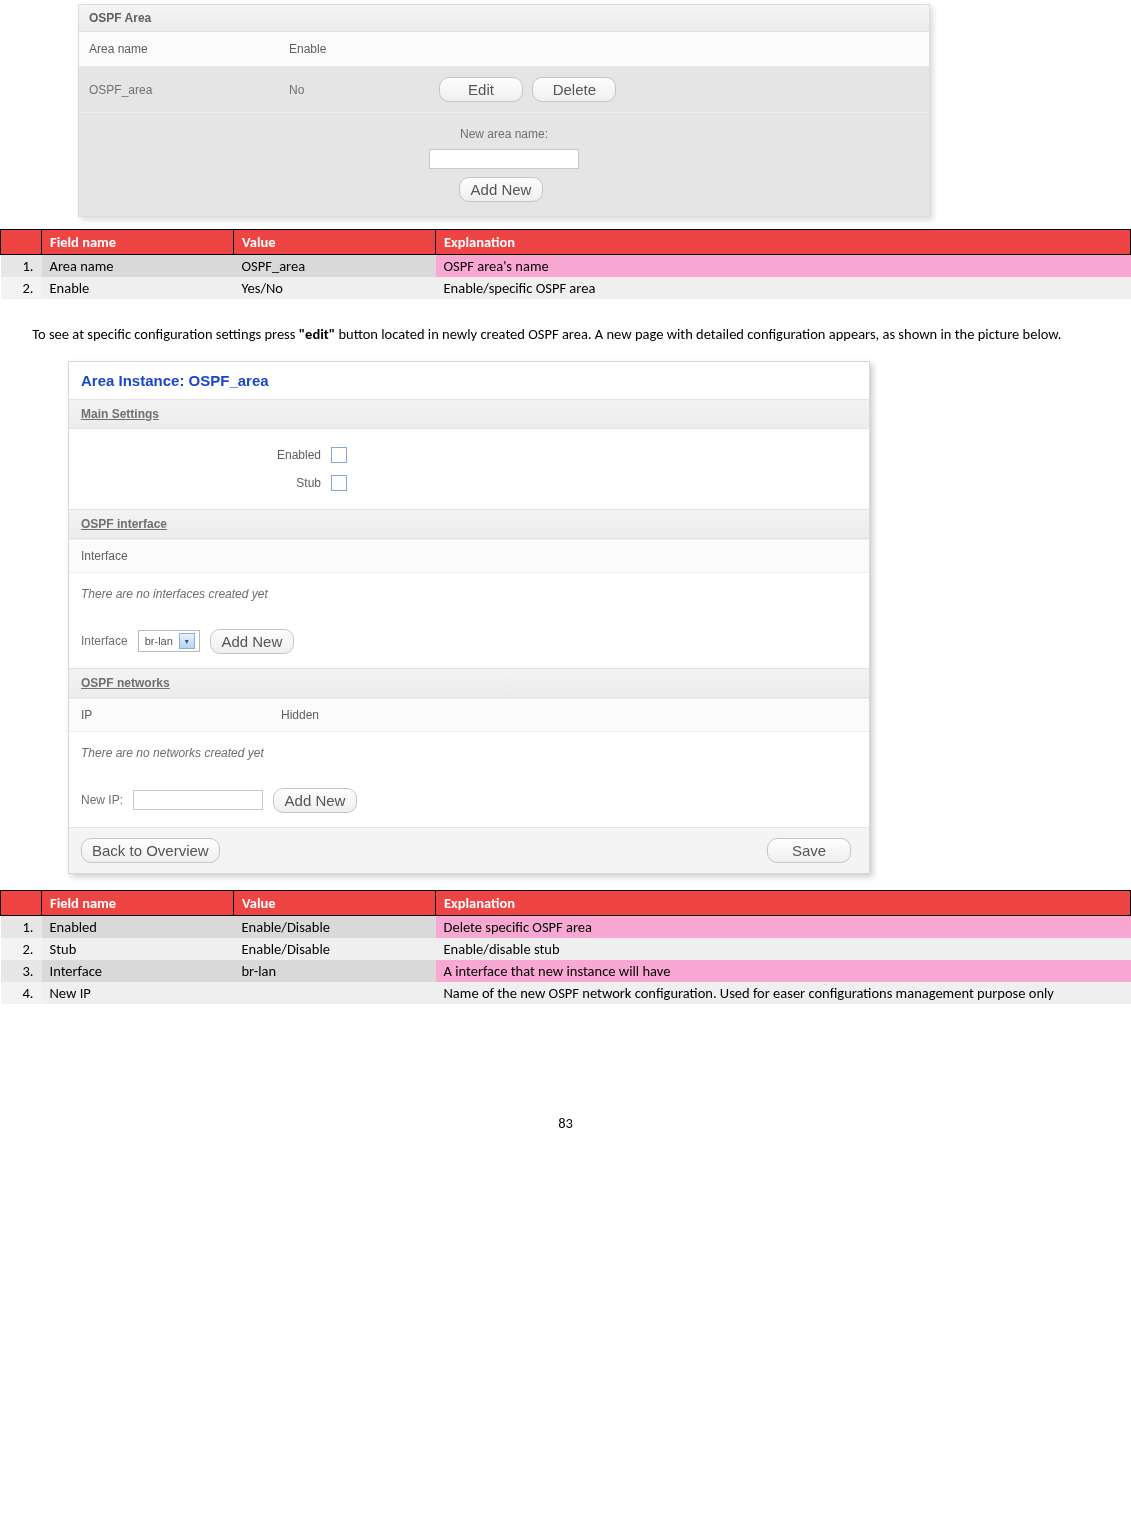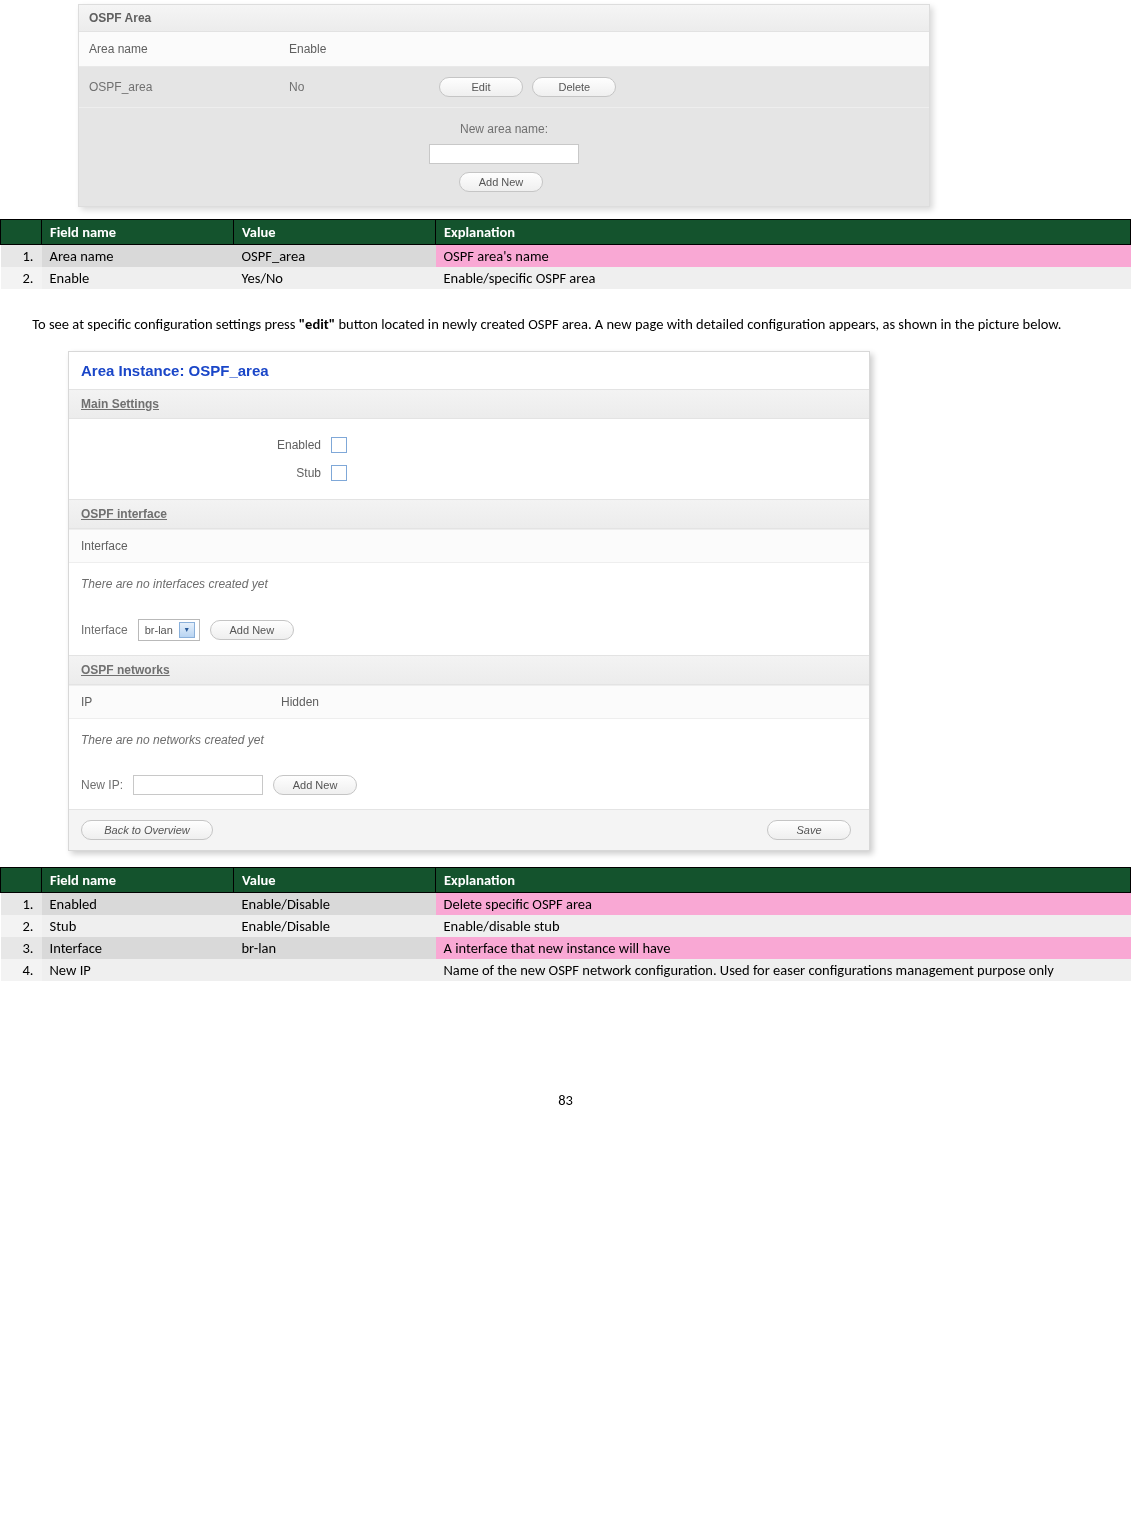--- a/index.html
+++ b/index.html
@@ -54,21 +54,21 @@
   .panel-row .col-a{width:200px;}
   .panel-row .col-b{width:150px;}
   .mini-btn{
     display:inline-block;
     min-width:62px;
     padding:3px 10px;
     margin-right:6px;
     background:linear-gradient(#fefefe,#efefef);
     border:1px solid #c5c5c5;
     border-radius:10px;
-    font-size:11px;
+    font-size:15px;
     color:#555;
     text-align:center;
     cursor:pointer;
   }
   .panel-footer{
     display:flex;
     align-items:center;
     padding:14px 10px;
     gap:8px;
     color:#707070;
@@ -83,21 +83,21 @@
   }
 
   
   .field-table{
     width:100%;
     border-collapse:collapse;
     margin:4px 0 20px 0;
     font-size:14.5px;
   }
   .field-table th{
-    background:#14532d;
+    background:#ef4444;
     color:#fff;
     text-align:left;
     padding:3px 8px;
     font-weight:bold;
     border:1px solid #000;
   }
   .field-table td{
     padding:2px 8px;
     vertical-align:top;
   }
@@ -204,21 +204,20 @@
     align-items:center;justify-content:center;
     font-size:8px;color:#2a5b9a;
   }
   .p2-bottombar{
     display:flex;
     justify-content:space-between;
     align-items:center;
     padding:10px 12px;
     background:#f4f4f4;
     border-top:1px solid #e4e4e4;
-    font-style:italic;
   }
   .mini-input2{
     width:130px;height:20px;
     border:1px solid #c8c8c8;background:#fff;box-sizing:border-box;
   }
 
   .page-num{
     text-align:center;
     margin-top:110px;
     font-size:14.5px;

